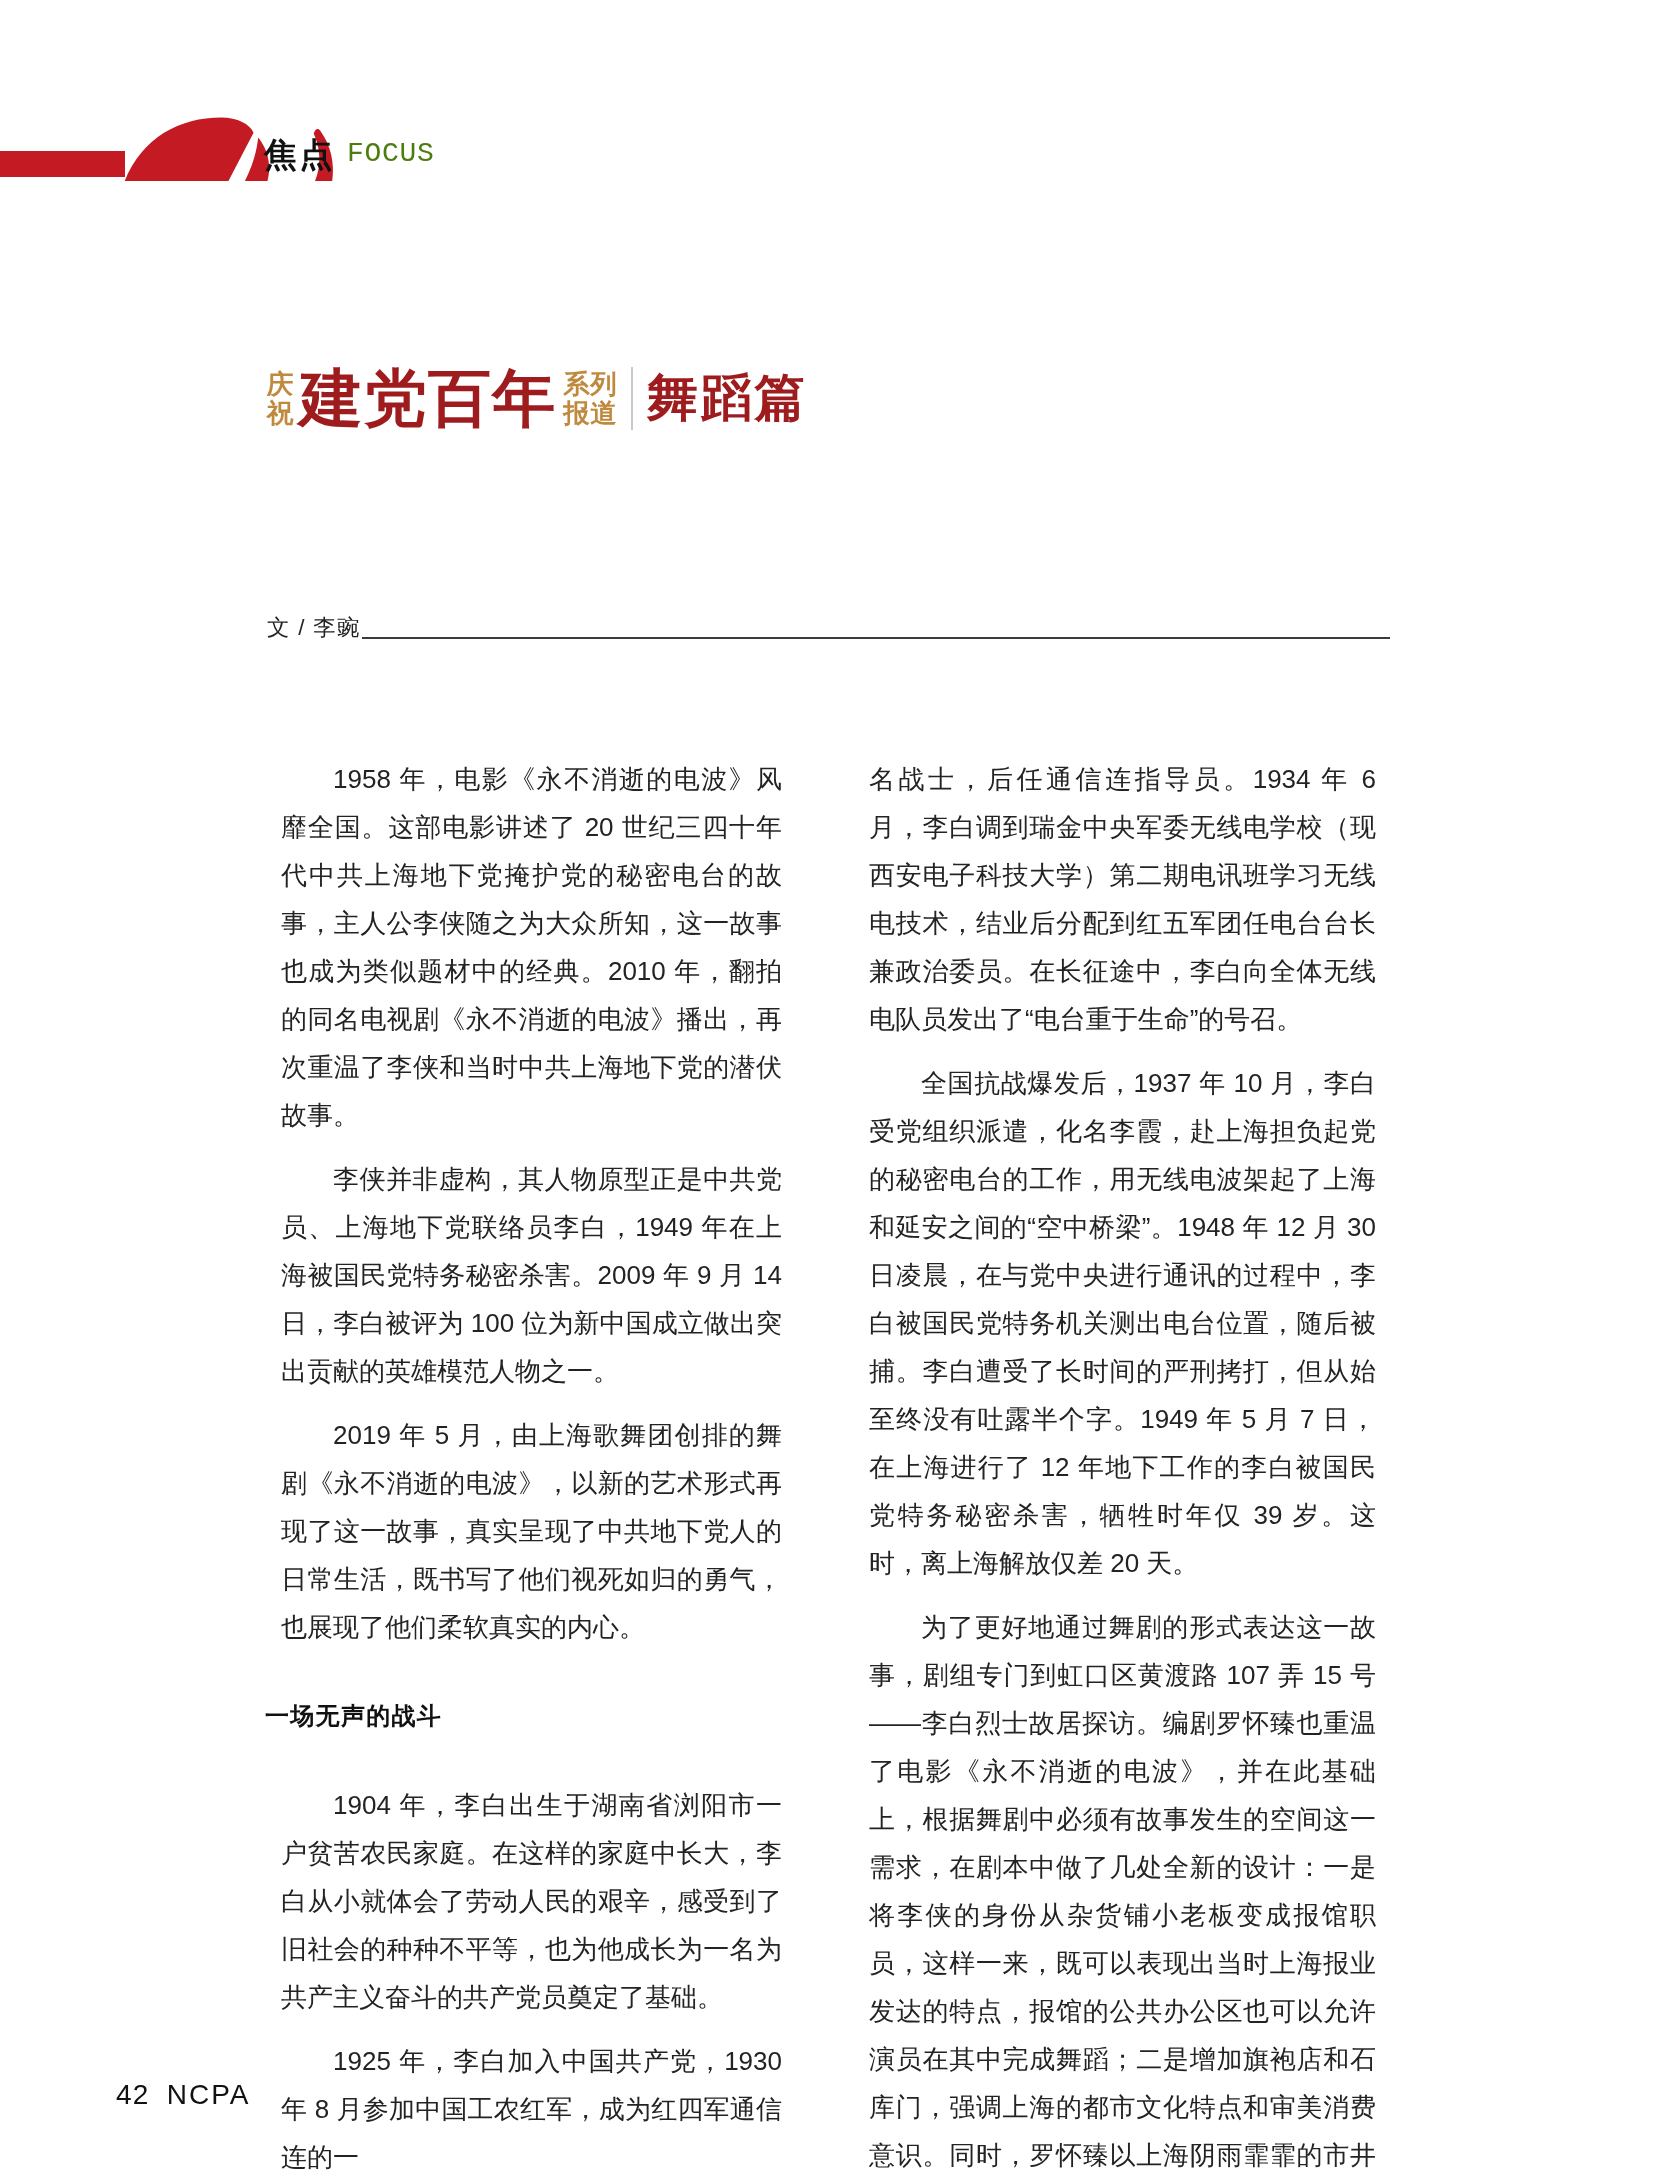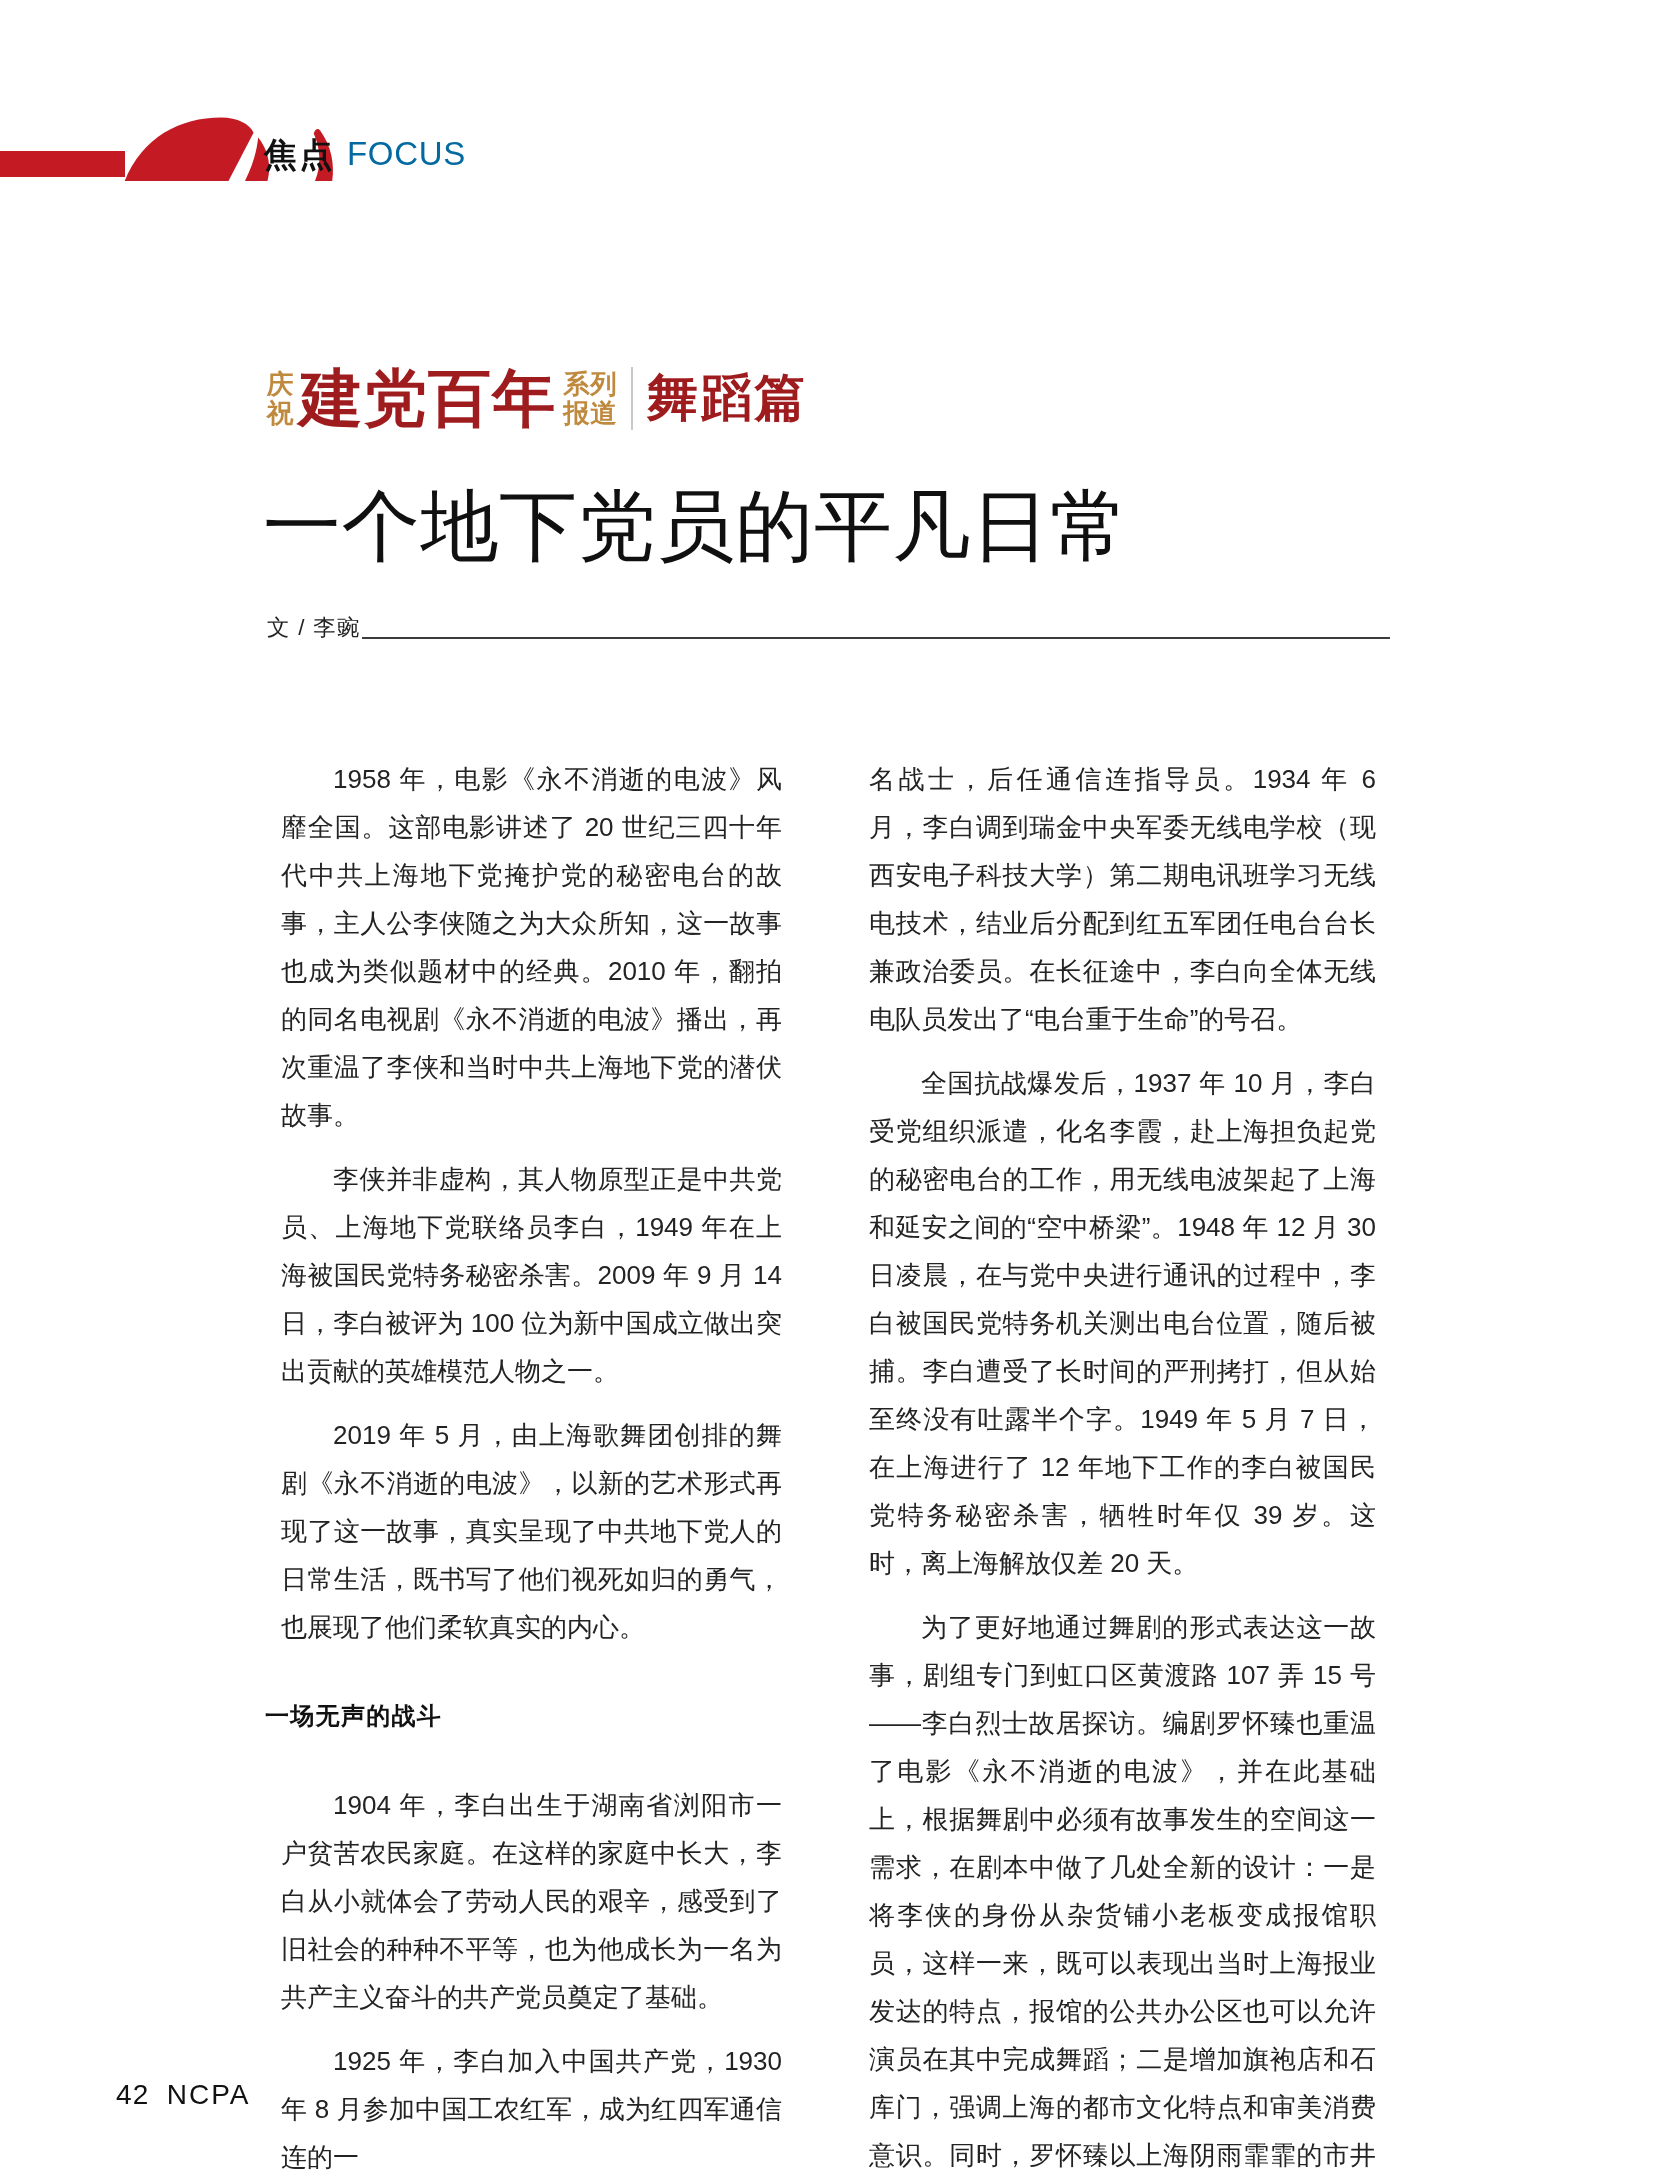--- a/index.html
+++ b/index.html
@@ -19,22 +19,22 @@
   .masthead-swoosh{
     position:absolute;left:122px;top:111px;width:238px;height:76px;
   }
   .section-label-cn{
     position:absolute;left:264px;top:135px;
     font-size:33px;font-weight:700;line-height:40px;color:#111;
     letter-spacing:2.6px;
   }
   .section-label-en{
     position:absolute;left:347px;top:132px;
-    font-family:Liberation Sans, sans-serif;
-    font-size:33px;line-height:44px;color:#0369a1;letter-spacing:0.7px;
+    font-family:Liberation Mono, monospace;
+    font-size:28px;line-height:44px;color:#4d7c0f;letter-spacing:0.7px;
   }
   
   .series-badge{
     position:absolute;left:267px;top:362px;height:73px;
     display:flex;align-items:center;
     font-family:"Liberation Serif","DejaVu Serif",serif;
   }
   .badge-stack{
     display:flex;flex-direction:column;justify-content:center;
     font-size:26.4px;line-height:29px;font-weight:700;letter-spacing:0.7px;
@@ -111,21 +111,20 @@
     </div>
     <div class="badge-main badge-darkred" style="color: rgb(158, 27, 30);">建党百年</div>
     <div class="badge-stack badge-gold" style="color: rgb(191, 138, 62);">
       <span>系列</span>
       <span>报道</span>
     </div>
     <div class="badge-divider"></div>
     <div class="badge-category badge-darkred" style="color: rgb(158, 27, 30);">舞蹈篇</div>
   </div>
 
-  <h1 class="article-title">一个地下党员的平凡日常</h1>
   <div class="byline">文 / 李豌</div>
   <div class="byline-rule"></div>
 
   <div class="bodytext">
     <div class="col col-left">
         <p class="para">1958 年，电影《永不消逝的电波》风靡全国。这部电影讲述了 20 世纪三四十年代中共上海地下党掩护党的秘密电台的故事，主人公李侠随之为大众所知，这一故事也成为类似题材中的经典。2010 年，翻拍的同名电视剧《永不消逝的电波》播出，再次重温了李侠和当时中共上海地下党的潜伏故事。</p>
         <p class="para">李侠并非虚构，其人物原型正是中共党员、上海地下党联络员李白，1949 年在上海被国民党特务秘密杀害。2009 年 9 月 14 日，李白被评为 100 位为新中国成立做出突出贡献的英雄模范人物之一。</p>
         <p class="para">2019 年 5 月，由上海歌舞团创排的舞剧《永不消逝的电波》，以新的艺术形式再现了这一故事，真实呈现了中共地下党人的日常生活，既书写了他们视死如归的勇气，也展现了他们柔软真实的内心。</p>
         <h3 class="section-heading">一场无声的战斗</h3>
         <p class="para">1904 年，李白出生于湖南省浏阳市一户贫苦农民家庭。在这样的家庭中长大，李白从小就体会了劳动人民的艰辛，感受到了旧社会的种种不平等，也为他成长为一名为共产主义奋斗的共产党员奠定了基础。</p>

